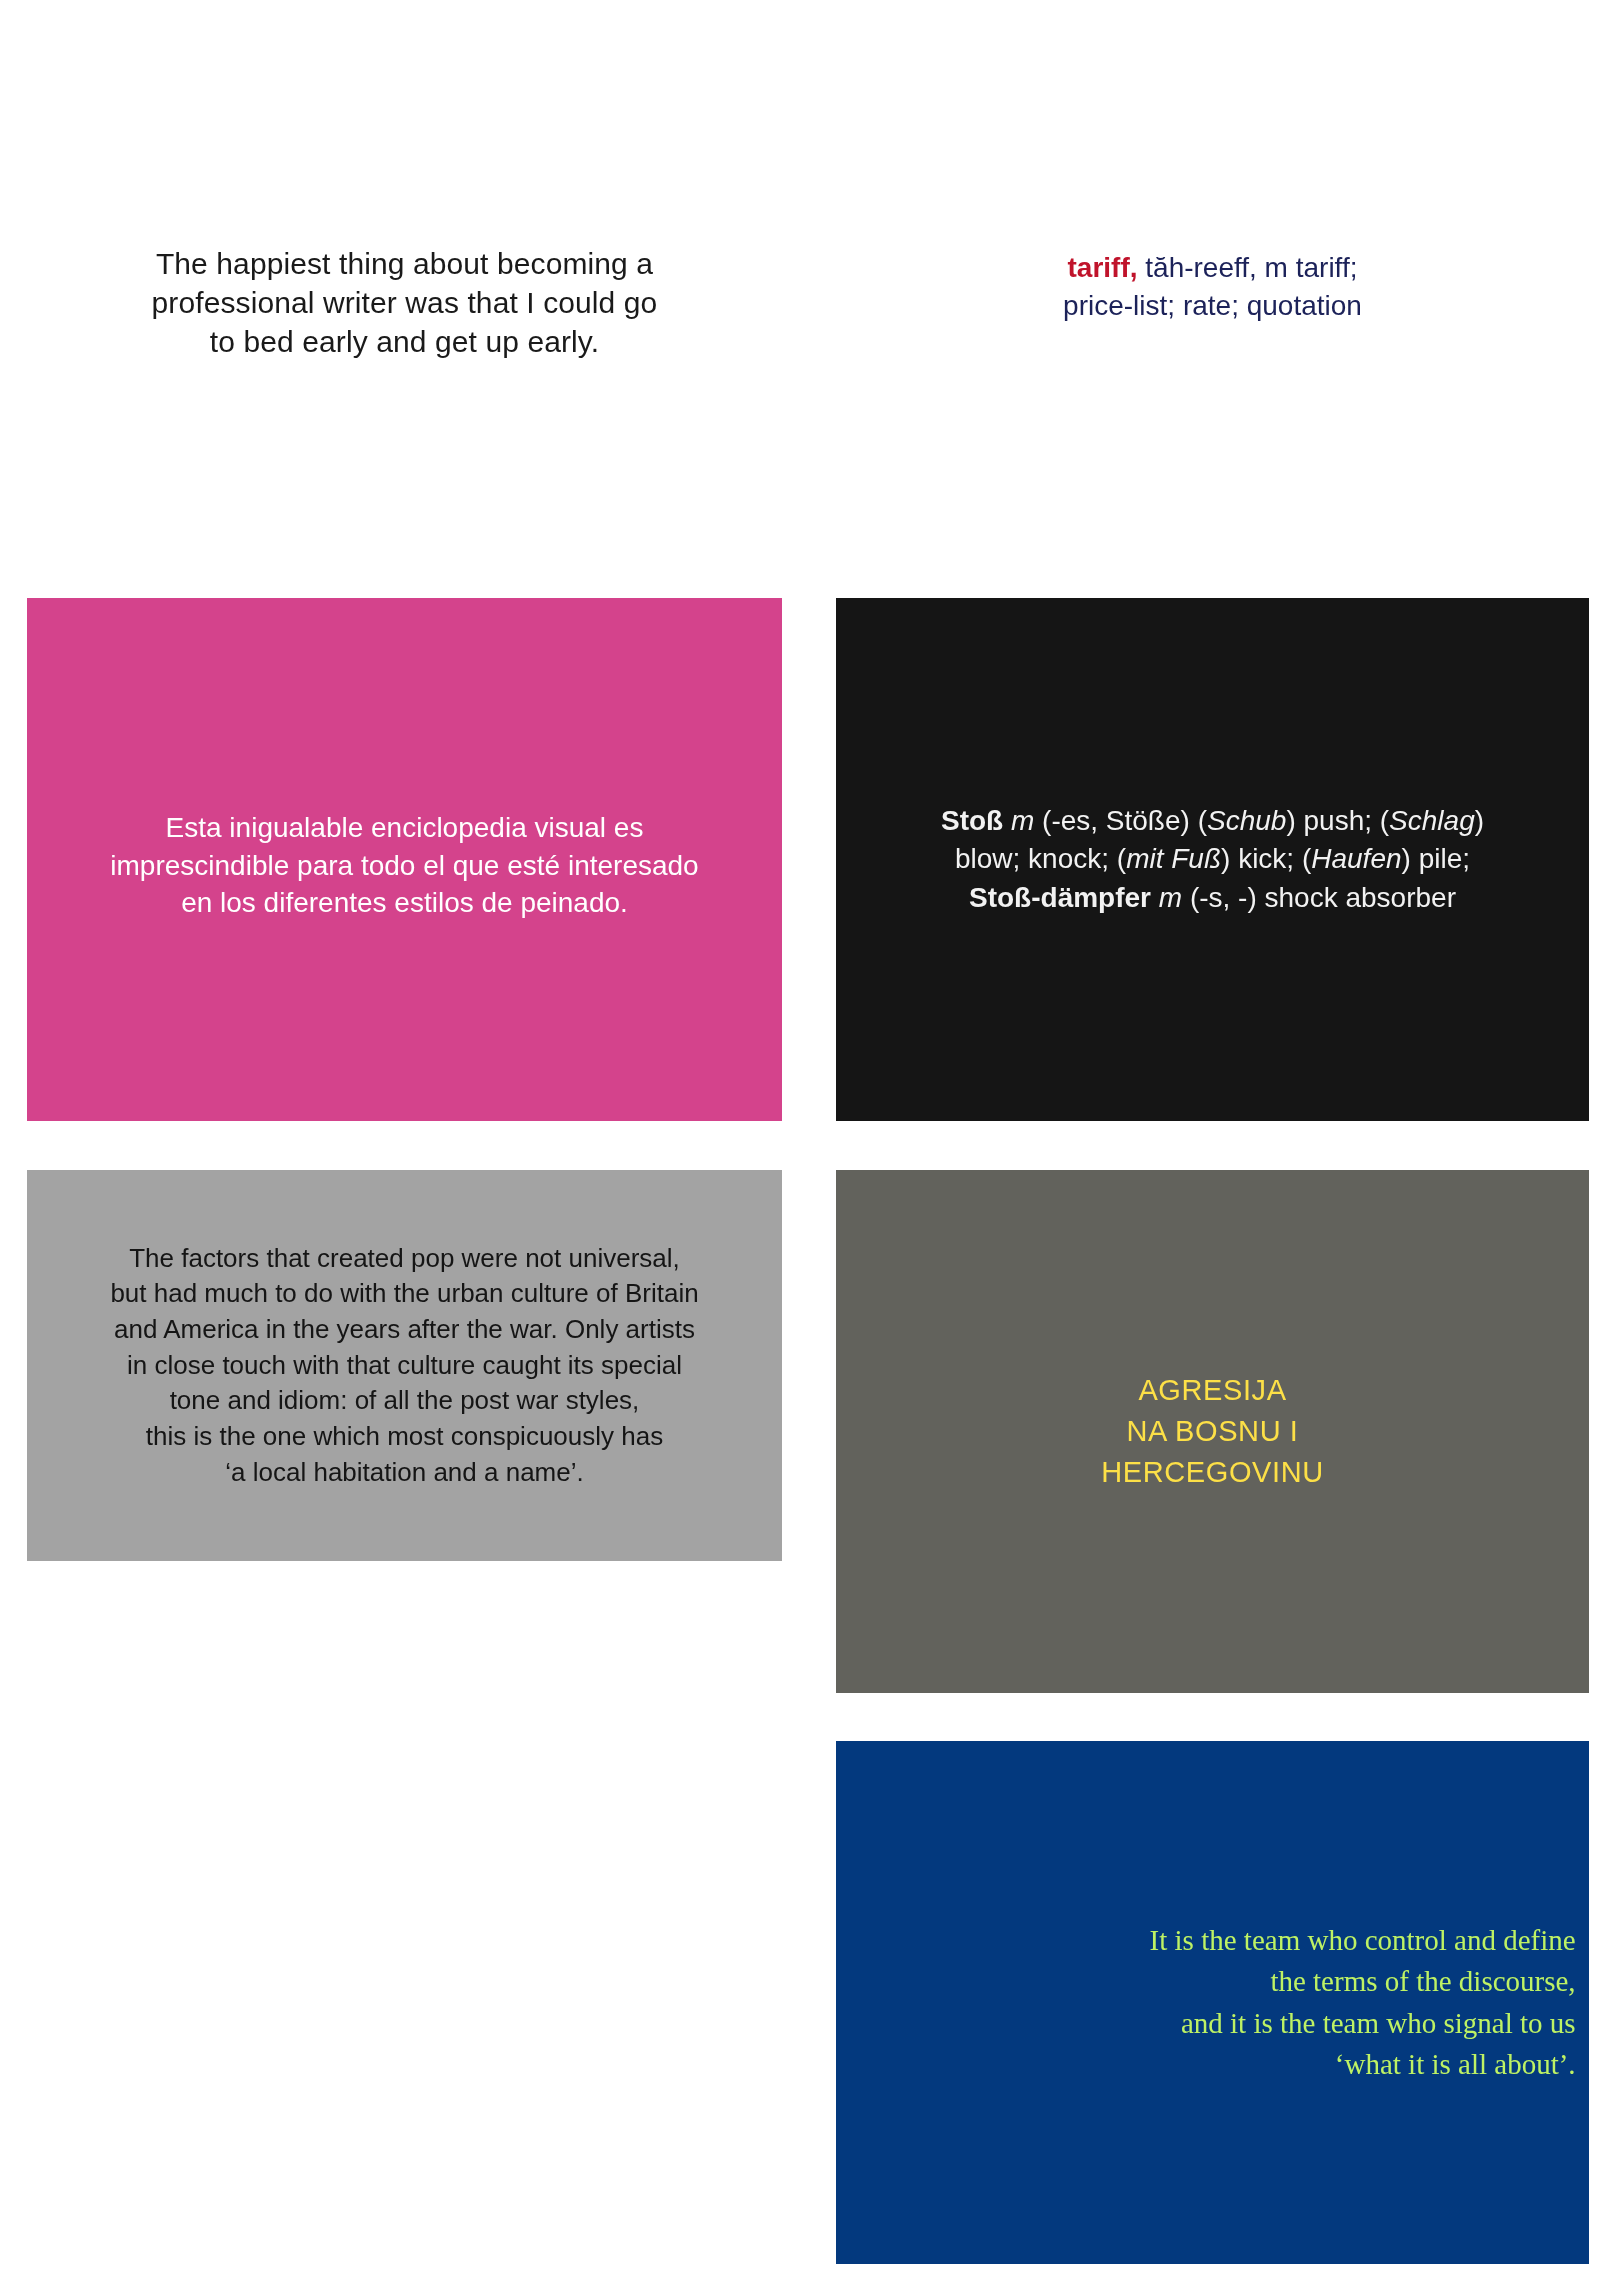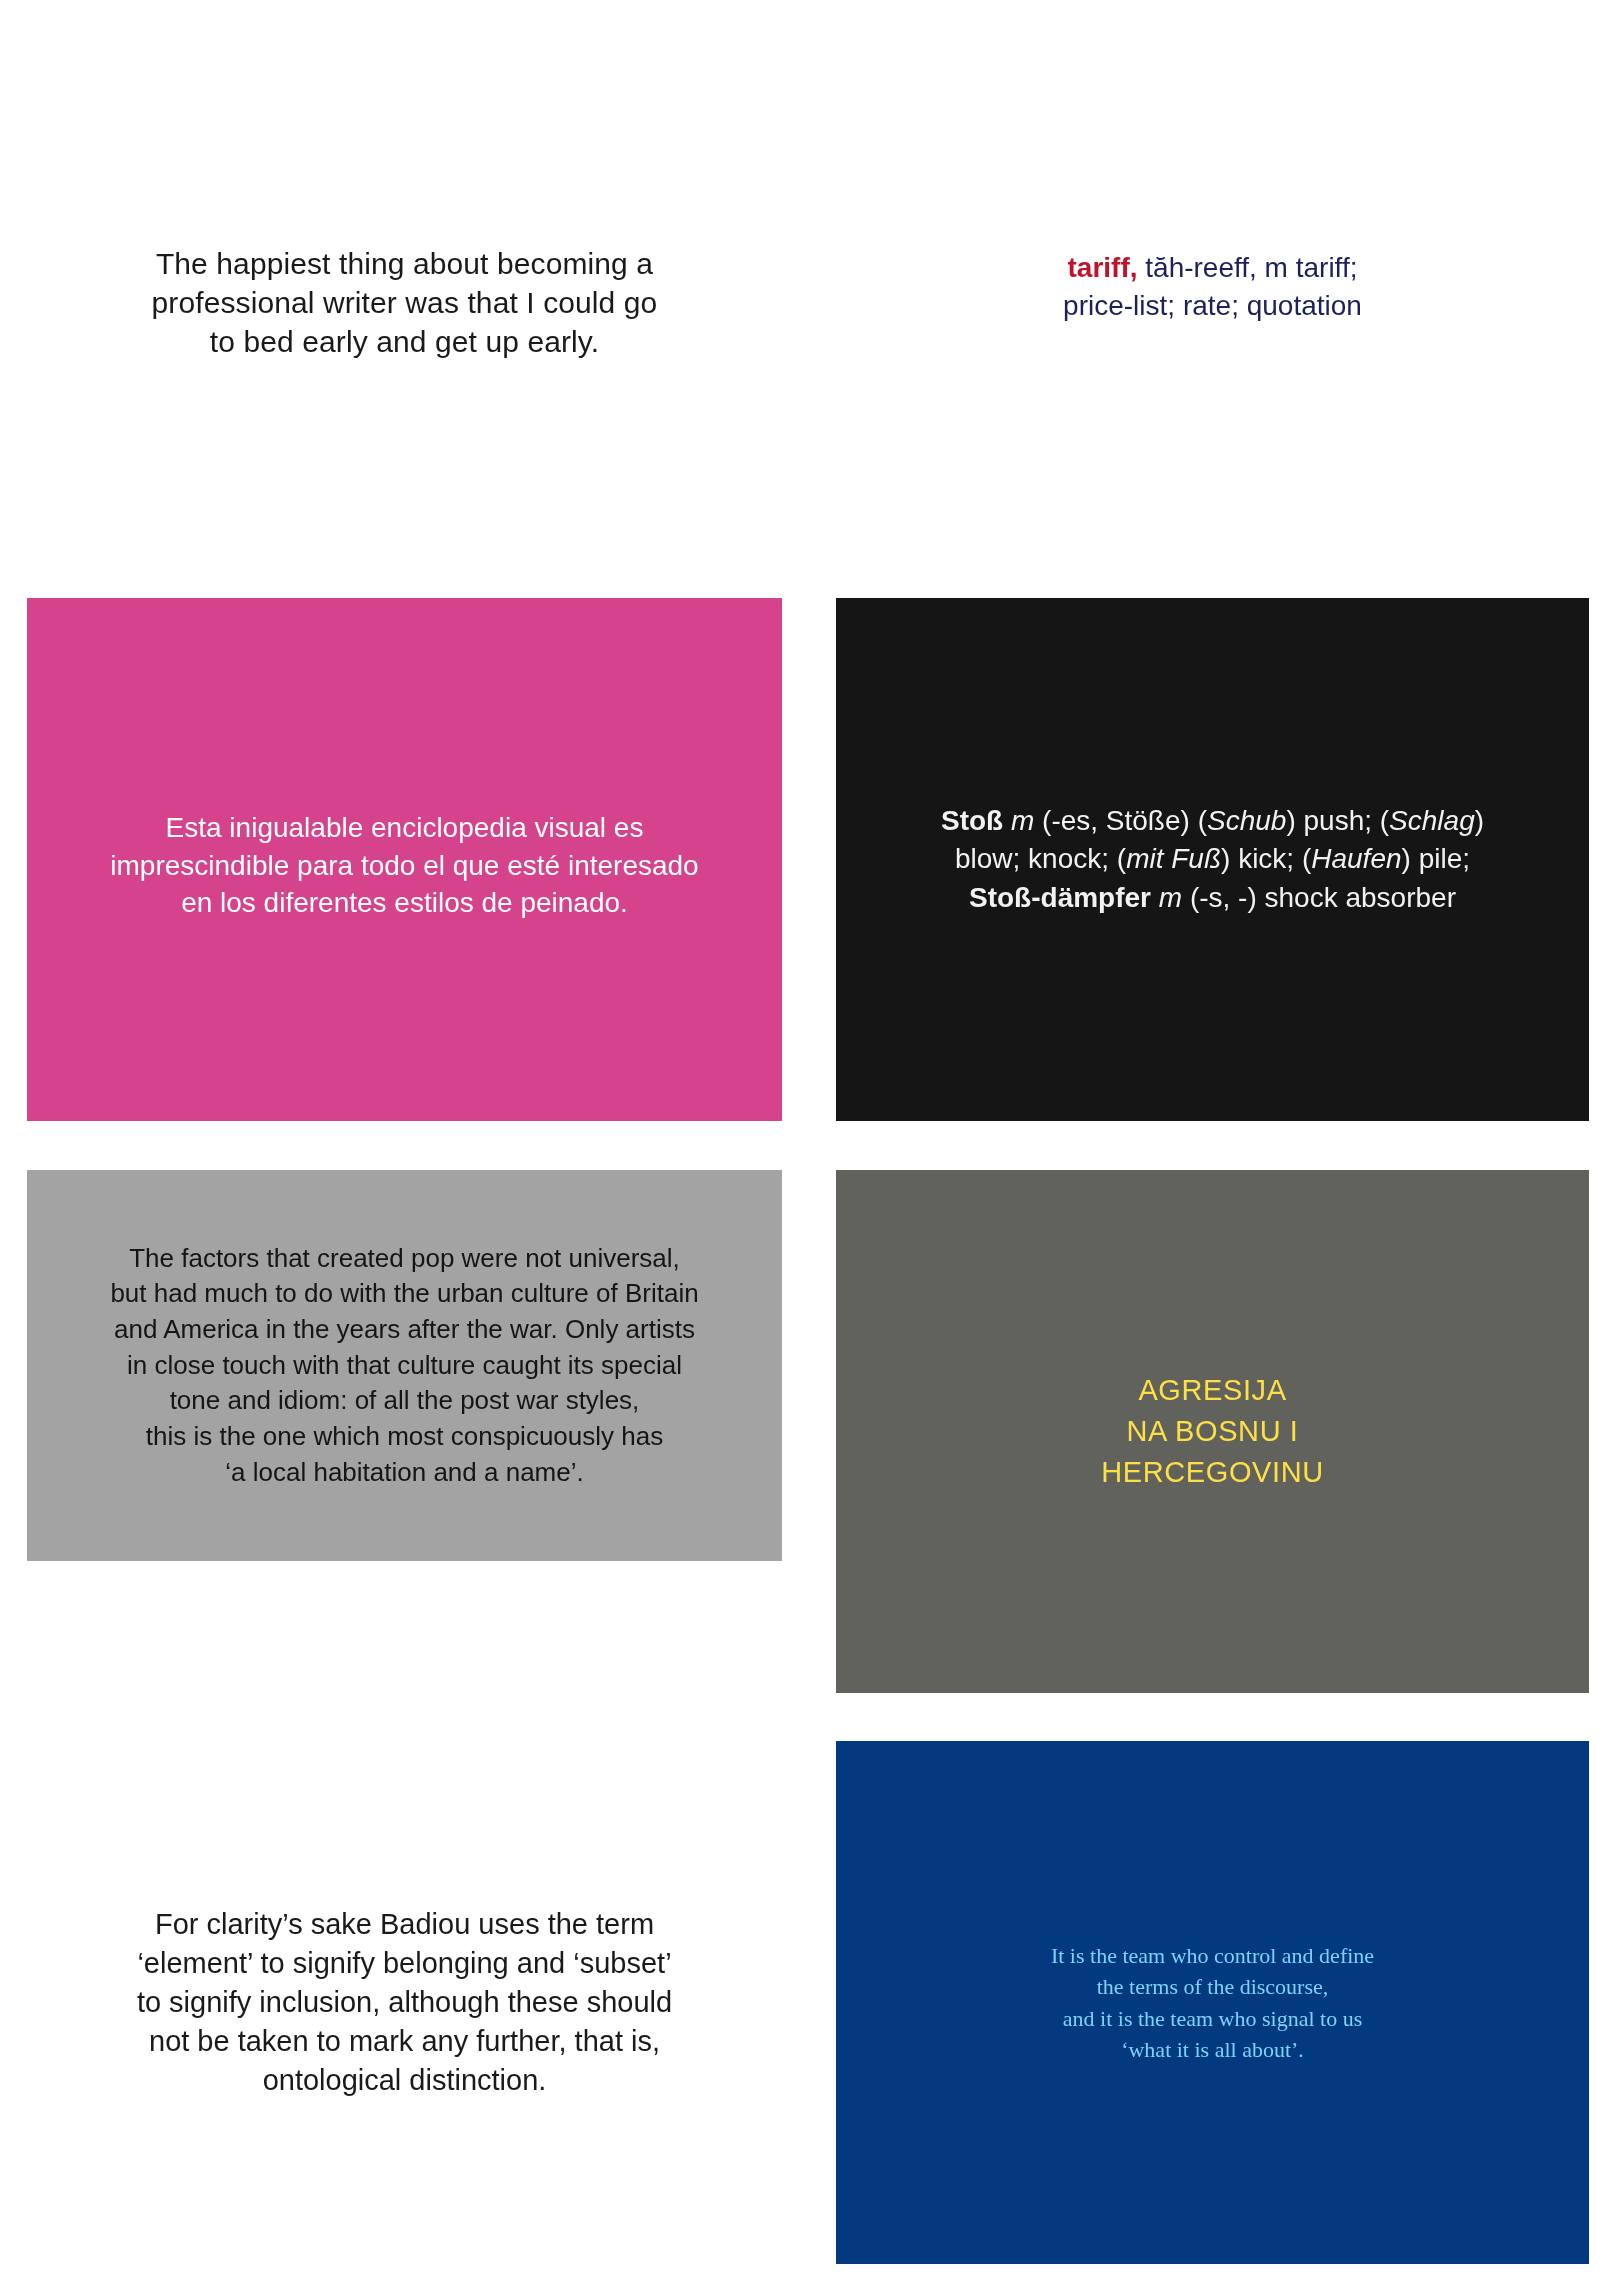--- a/index.html
+++ b/index.html
@@ -125,23 +125,24 @@
   }
 
   
   #panel-discourse {
     left: 836px; top: 1741px;
     width: 753px; height: 523px;
     background: #03397e;
   }
   #panel-discourse .quote {
     font-family: "Liberation Serif", serif;
-    font-size: 22px;
+    font-size: 29px;
     line-height: 1.42;
-    color: #7dd3fc;
+    color: #bef264;
+    text-align: right;
   }
 </style>
 </head>
 <body>
 
 <div class="page">
 
   <div class="panel" id="panel-writer">
     <div class="quote">The happiest thing about becoming a
 professional writer was that I could go
@@ -174,27 +175,20 @@
 this is the one which most conspicuously has
 ‘a local habitation and a name’.</div>
   </div>
 
   <div class="panel" id="panel-agresija">
     <div class="quote">AGRESIJA
 NA BOSNU I
 HERCEGOVINU</div>
   </div>
 
-  <div class="panel" id="panel-badiou">
-    <div class="quote">For clarity’s sake Badiou uses the term
-‘element’ to signify belonging and ‘subset’
-to signify inclusion, although these should
-not be taken to mark any further, that is,
-ontological distinction.</div>
-  </div>
 
   <div class="panel" id="panel-discourse">
     <div class="quote">It is the team who control and define
 the terms of the discourse,
 and it is the team who signal to us
 ‘what it is all about’.</div>
   </div>
 
 </div>
 

